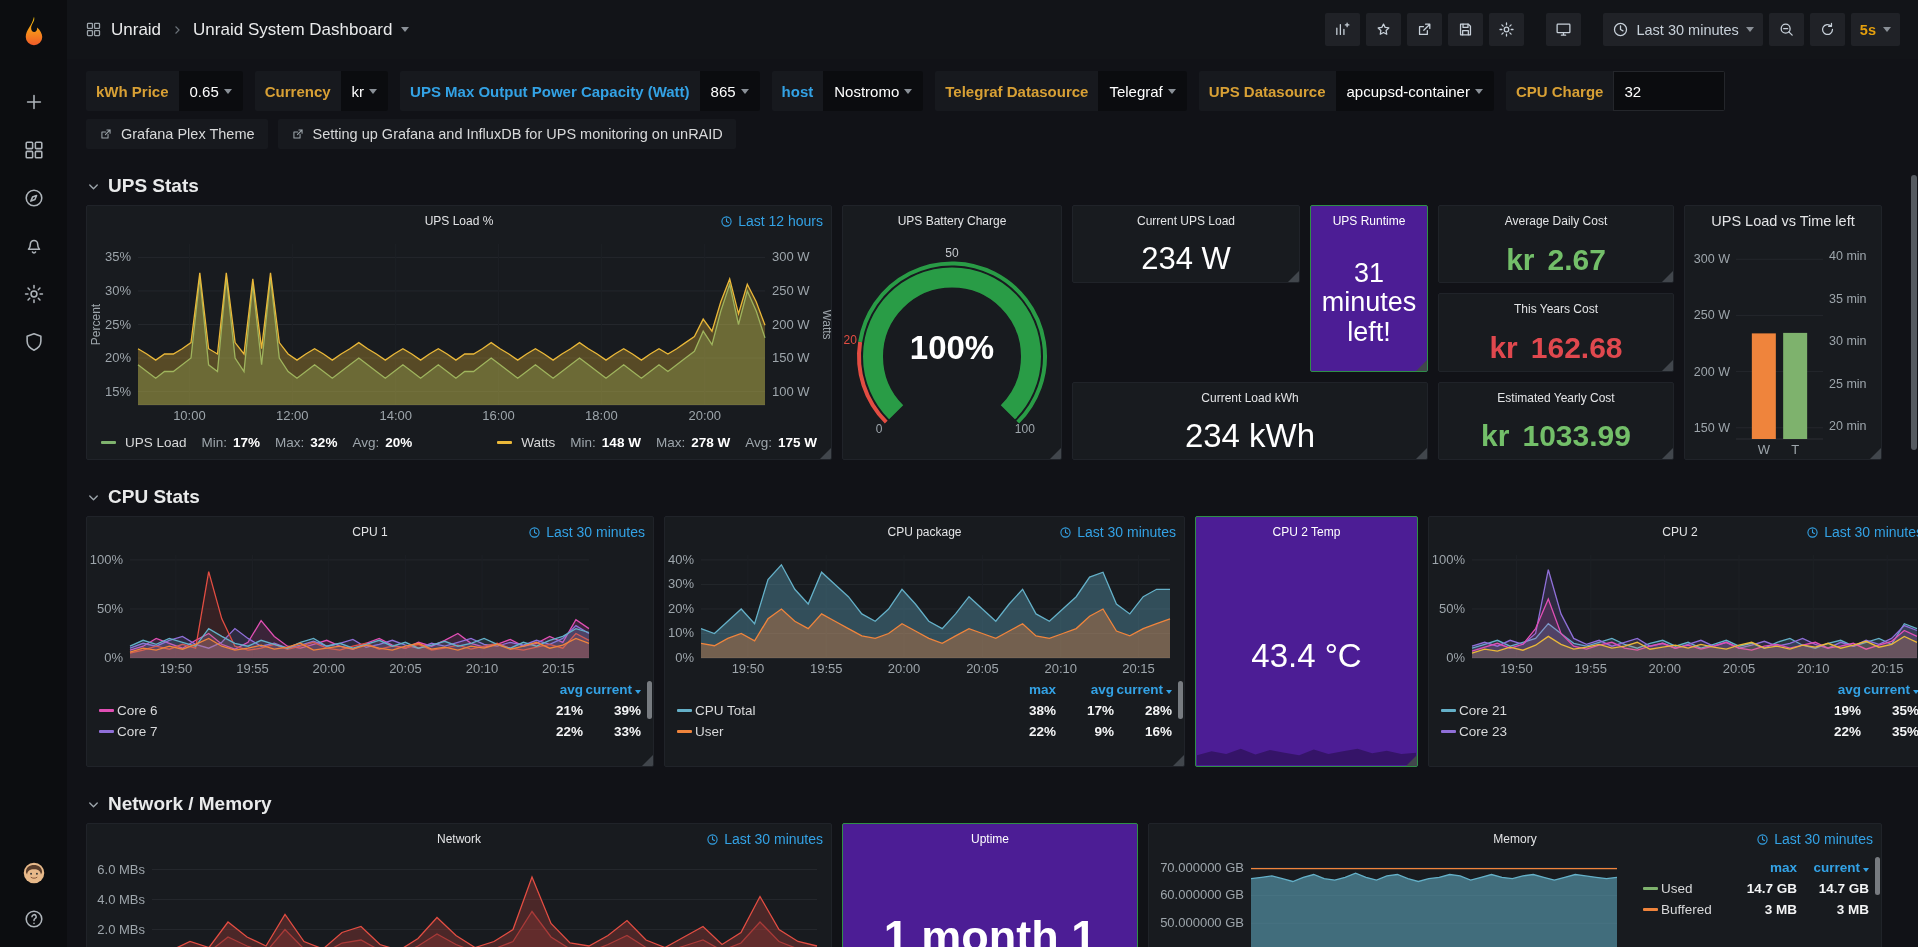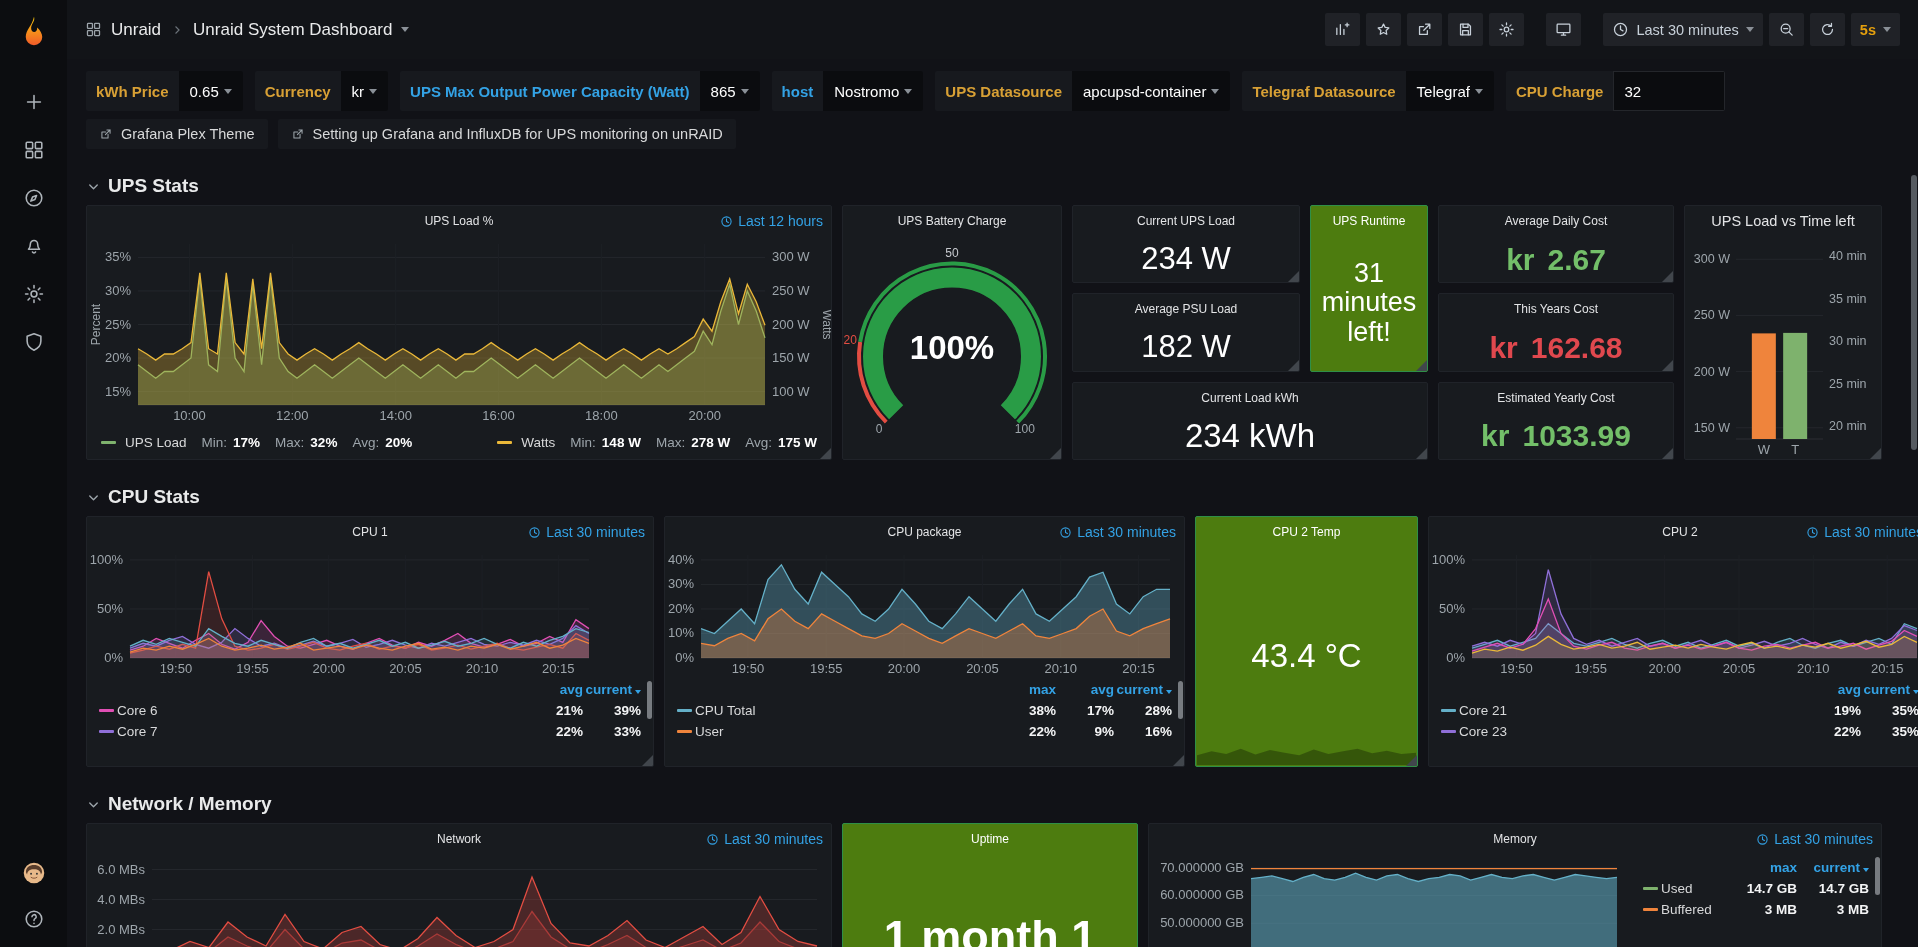--- a/index.html
+++ b/index.html
@@ -36,21 +36,21 @@
 .dash-link{display:flex;align-items:center;gap:8px;background:#17191e;border-radius:2px;padding:7px 13px;font-size:14.5px;color:#d8d9da;cursor:pointer;text-decoration:none}
 .dash-link svg{width:14px;height:14px;stroke:#9da5ab;fill:none;stroke-width:1.8;stroke-linecap:round;stroke-linejoin:round}
 .sect{display:flex;align-items:center;gap:7px;margin:26px 0 8px;font-size:19px;font-weight:700;color:#e9eaeb;cursor:pointer}
 .sect svg{width:15px;height:15px;stroke:#9da5ab;fill:none;stroke-width:2.2;stroke-linecap:round;stroke-linejoin:round}
 .row{display:flex;gap:10px}
 .row-ups{height:255px}
 .row-cpu{height:251px}
 .row-net{height:255px}
 
 .panel{background:#181b1f;border:1px solid #202329;border-radius:2px;position:relative;display:flex;flex-direction:column;overflow:hidden;flex-shrink:0}
-.panel.green{background:#4d7c0f;border-color:#2f8f47}
+.panel.green{background:#4c1d95;border-color:#2f8f47}
 .phead{height:30px;display:flex;align-items:center;justify-content:center;position:relative;flex-shrink:0}
 .ptitle{font-size:12px;font-weight:500;color:#e3e4e6;cursor:pointer;white-space:nowrap}
 .panel.green .ptitle{color:#fff}
 .override{position:absolute;right:8px;top:0;height:100%;display:flex;align-items:center;gap:5px;color:#33a2e5;font-size:14px;font-weight:500;cursor:pointer;text-decoration:none}
 .override svg{width:13px;height:13px;stroke:currentColor;fill:none;stroke-width:2;stroke-linecap:round}
 .chartbox{flex:1;min-height:0;position:relative;cursor:crosshair}
 .chartbox svg{display:block}
 .rsz{position:absolute;right:0;bottom:0;width:0;height:0;border-style:solid;border-width:0 0 11px 11px;border-color:transparent transparent #41464c transparent;cursor:nwse-resize}
 
 .stat-grid{width:602px;display:grid;grid-template-columns:228px 118px 236px;grid-template-rows:1fr 1fr 1fr;gap:10px;height:255px;flex-shrink:0}
@@ -264,30 +264,30 @@
             </span>
           </div>
           <div class="var">
             <span class="var-label" style="color: rgb(51, 162, 229);">host</span>
             <span class="var-value">
               <span>Nostromo</span>
               <span class="caret"></span>
             </span>
           </div>
           <div class="var">
+            <span class="var-label" style="color: rgb(216, 160, 53);">Telegraf Datasource</span>
+            <span class="var-value">
+              <span>Telegraf</span>
+              <span class="caret"></span>
+            </span>
+          </div>
+          <div class="var">
             <span class="var-label" style="color: rgb(216, 160, 53);">UPS Datasource</span>
             <span class="var-value">
               <span>apcupsd-container</span>
-              <span class="caret"></span>
-            </span>
-          </div>
-          <div class="var">
-            <span class="var-label" style="color: rgb(216, 160, 53);">Telegraf Datasource</span>
-            <span class="var-value">
-              <span>Telegraf</span>
               <span class="caret"></span>
             </span>
           </div>
           <div class="var">
             <span class="var-label" style="color: rgb(216, 160, 53);">CPU Charge</span>
             <input class="var-input" value="32" style="">
           </div>
         </div>
       <div class="links-row" id="linksRow">
           <a class="dash-link">
@@ -404,27 +404,20 @@
           <div class="rsz"></div>
         </div>
         <div class="stat-grid">
           <div class="panel" style="grid-area:1/1">
             <div class="phead">
                 <span class="ptitle">Current UPS Load</span>
               </div>
             <div class="stat-value v30">234 W</div>
             <div class="rsz"></div>
           </div>
-          <div class="panel" style="grid-area:2/1">
-            <div class="phead">
-                <span class="ptitle">Average PSU Load</span>
-              </div>
-            <div class="stat-value v30">182 W</div>
-            <div class="rsz"></div>
-          </div>
           <div class="panel" style="grid-column:1/3;grid-row:3">
             <div class="phead">
                 <span class="ptitle">Current Load kWh</span>
               </div>
             <div class="stat-value v32">234 kWh</div>
             <div class="rsz"></div>
           </div>
           <div class="panel green" style="grid-column:2;grid-row:1/3">
             <div class="phead">
                 <span class="ptitle">UPS Runtime</span>

